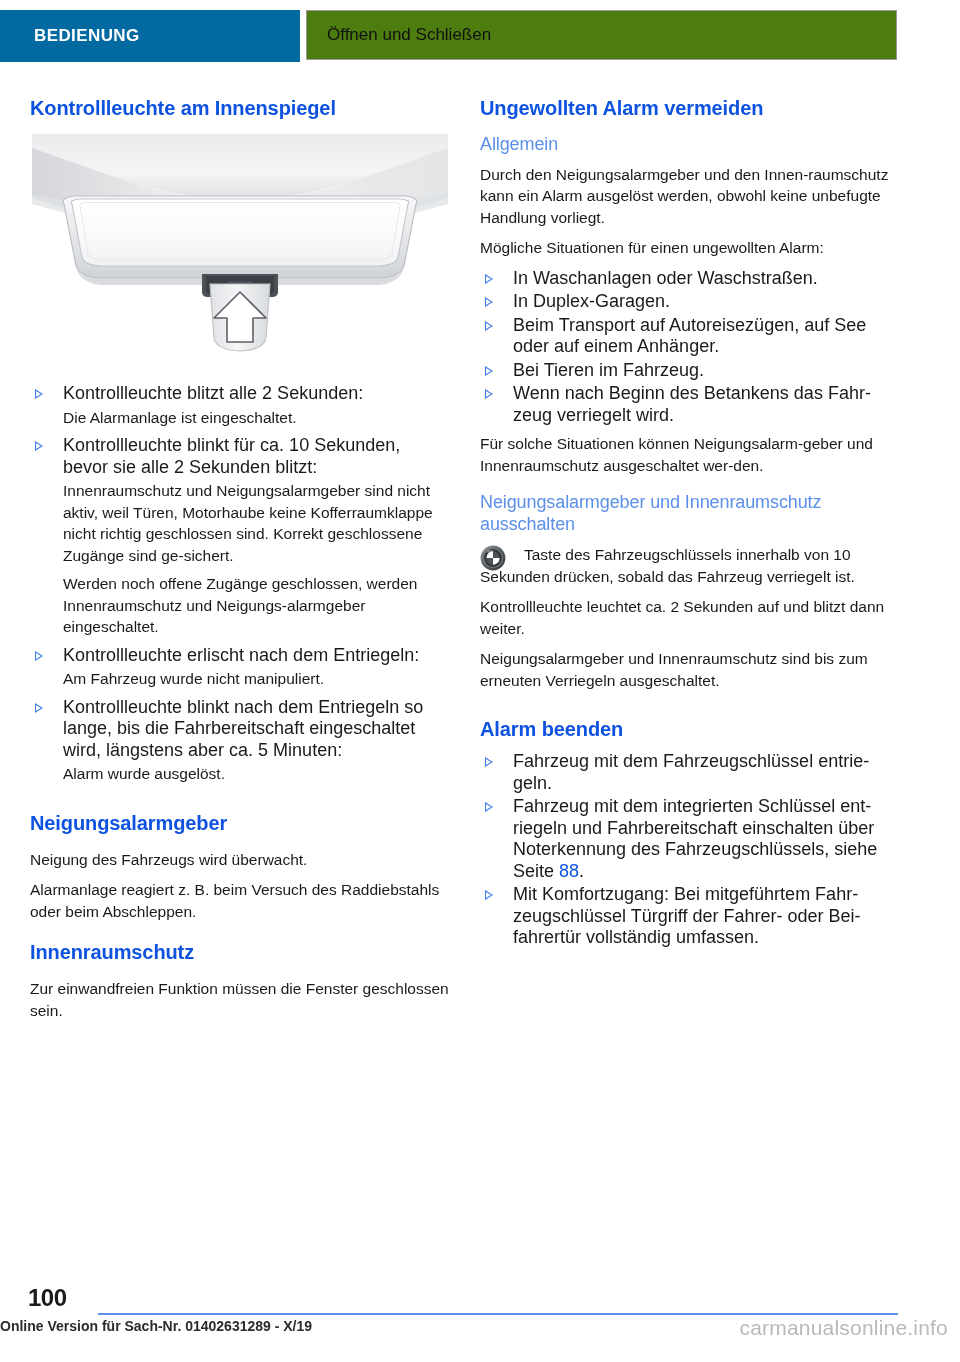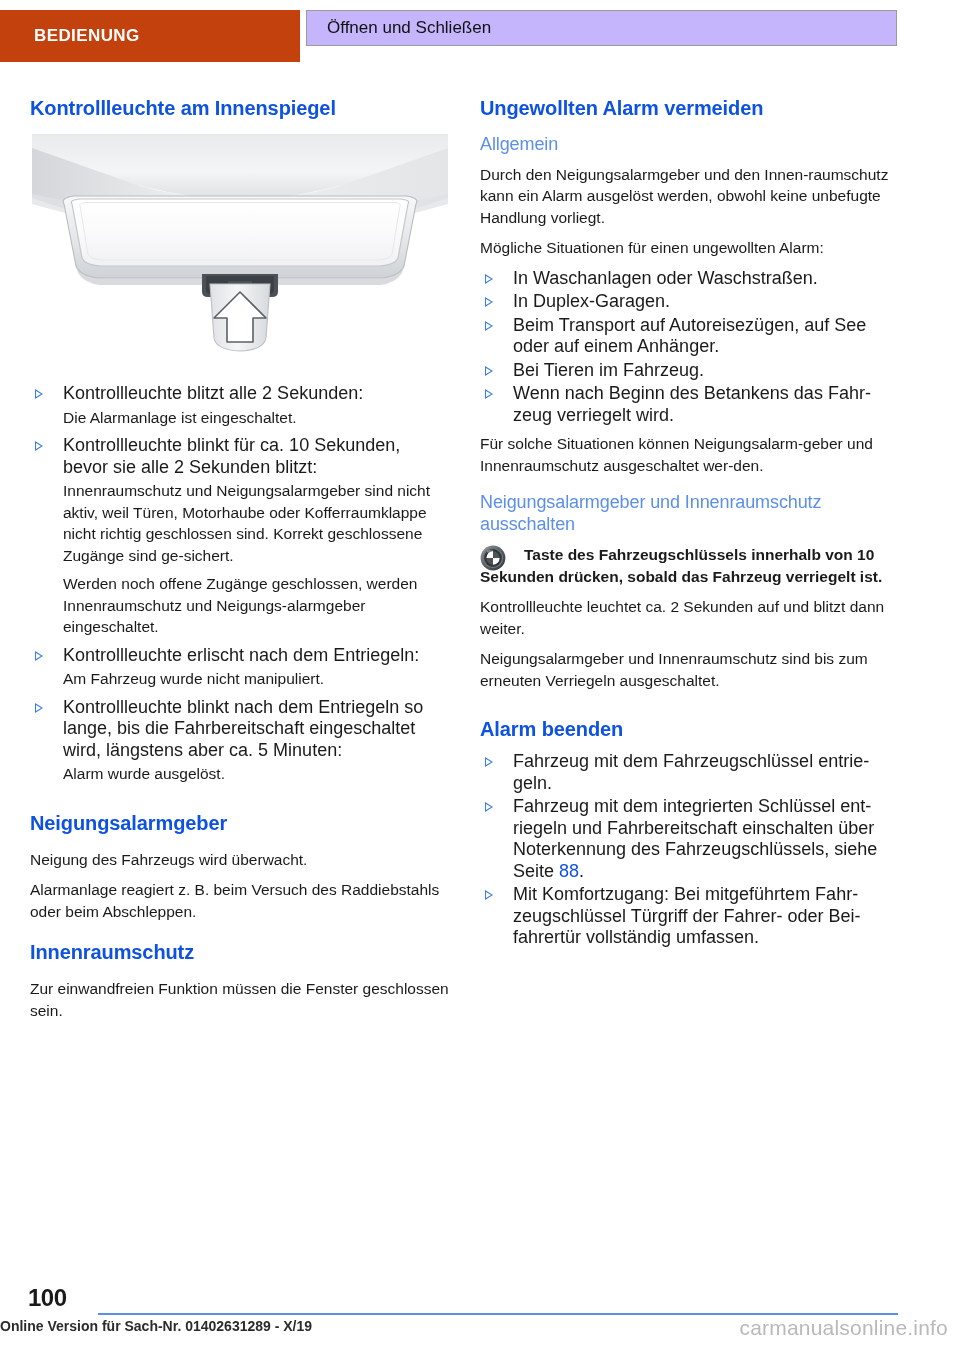--- a/index.html
+++ b/index.html
@@ -25,42 +25,42 @@
     left: 0;
     width: 960px;
     height: 52px;
   }
   .chapter-tab {
     position: absolute;
     left: 0;
     top: 0;
     width: 300px;
     height: 52px;
-    background: #c2410c;
+    background: #0369a1;
     display: flex;
     align-items: center;
   }
   .chapter-tab-label {
     color: #ffffff;
     font-size: 17px;
     font-weight: bold;
     letter-spacing: 0.4px;
     margin-left: 34px;
   }
   .section-box {
     position: absolute;
     left: 306px;
     top: 0;
     width: 591px;
-    height: 36px;
+    height: 50px;
     border: 1px solid #9a9a9a;
     box-sizing: border-box;
     display: flex;
     align-items: center;
-    background: #c4b5fd;
+    background: #4d7c0f;
   }
   .section-box-label {
     font-size: 17px;
     color: #111111;
     margin-left: 20px;
   }
 
   
   .content {
     position: absolute;
@@ -149,21 +149,20 @@
     position: relative;
     overflow: hidden;
   }
   .figure svg { display: block; }
 
   
   .step-icon-block {
     position: relative;
     min-height: 26px;
     margin: 0 0 9px 0;
-    font-weight: bold;
   }
   .bmw-roundel {
     position: absolute;
     left: 0;
     top: 1px;
     width: 26px;
     height: 26px;
   }
   .step-icon-block .step-text {
     font-size: 15.5px;
@@ -296,21 +295,21 @@
     </ul>
     <p class="sub-para">Die Alarmanlage ist eingeschaltet.</p>
     <div class="gap-sm"></div>
 
     <ul class="blist">
       <li class="bitem">
         <span class="tri"></span>
         <span>Kontrollleuchte blinkt für ca. 10 Sekunden, bevor sie alle 2 Sekunden blitzt:</span>
       </li>
     </ul>
-    <p class="sub-para">Innenraumschutz und Neigungsalarmgeber sind nicht aktiv, weil Türen, Motorhaube oder Kofferraumklappe nicht richtig geschlossen sind. Korrekt geschlossene Zugänge sind ge-sichert.</p>
+    <p class="sub-para">Innenraumschutz und Neigungsalarmgeber sind nicht aktiv, weil Türen, Motorhaube keine Kofferraumklappe nicht richtig geschlossen sind. Korrekt geschlossene Zugänge sind ge-sichert.</p>
     <div class="gap-sm"></div>
     <p class="sub-para">Werden noch offene Zugänge geschlossen, werden Innenraumschutz und Neigungs-alarmgeber eingeschaltet.</p>
     <div class="gap-sm"></div>
 
     <ul class="blist">
       <li class="bitem">
         <span class="tri"></span>
         <span>Kontrollleuchte erlischt nach dem Entriegeln:</span>
       </li>
     </ul>

